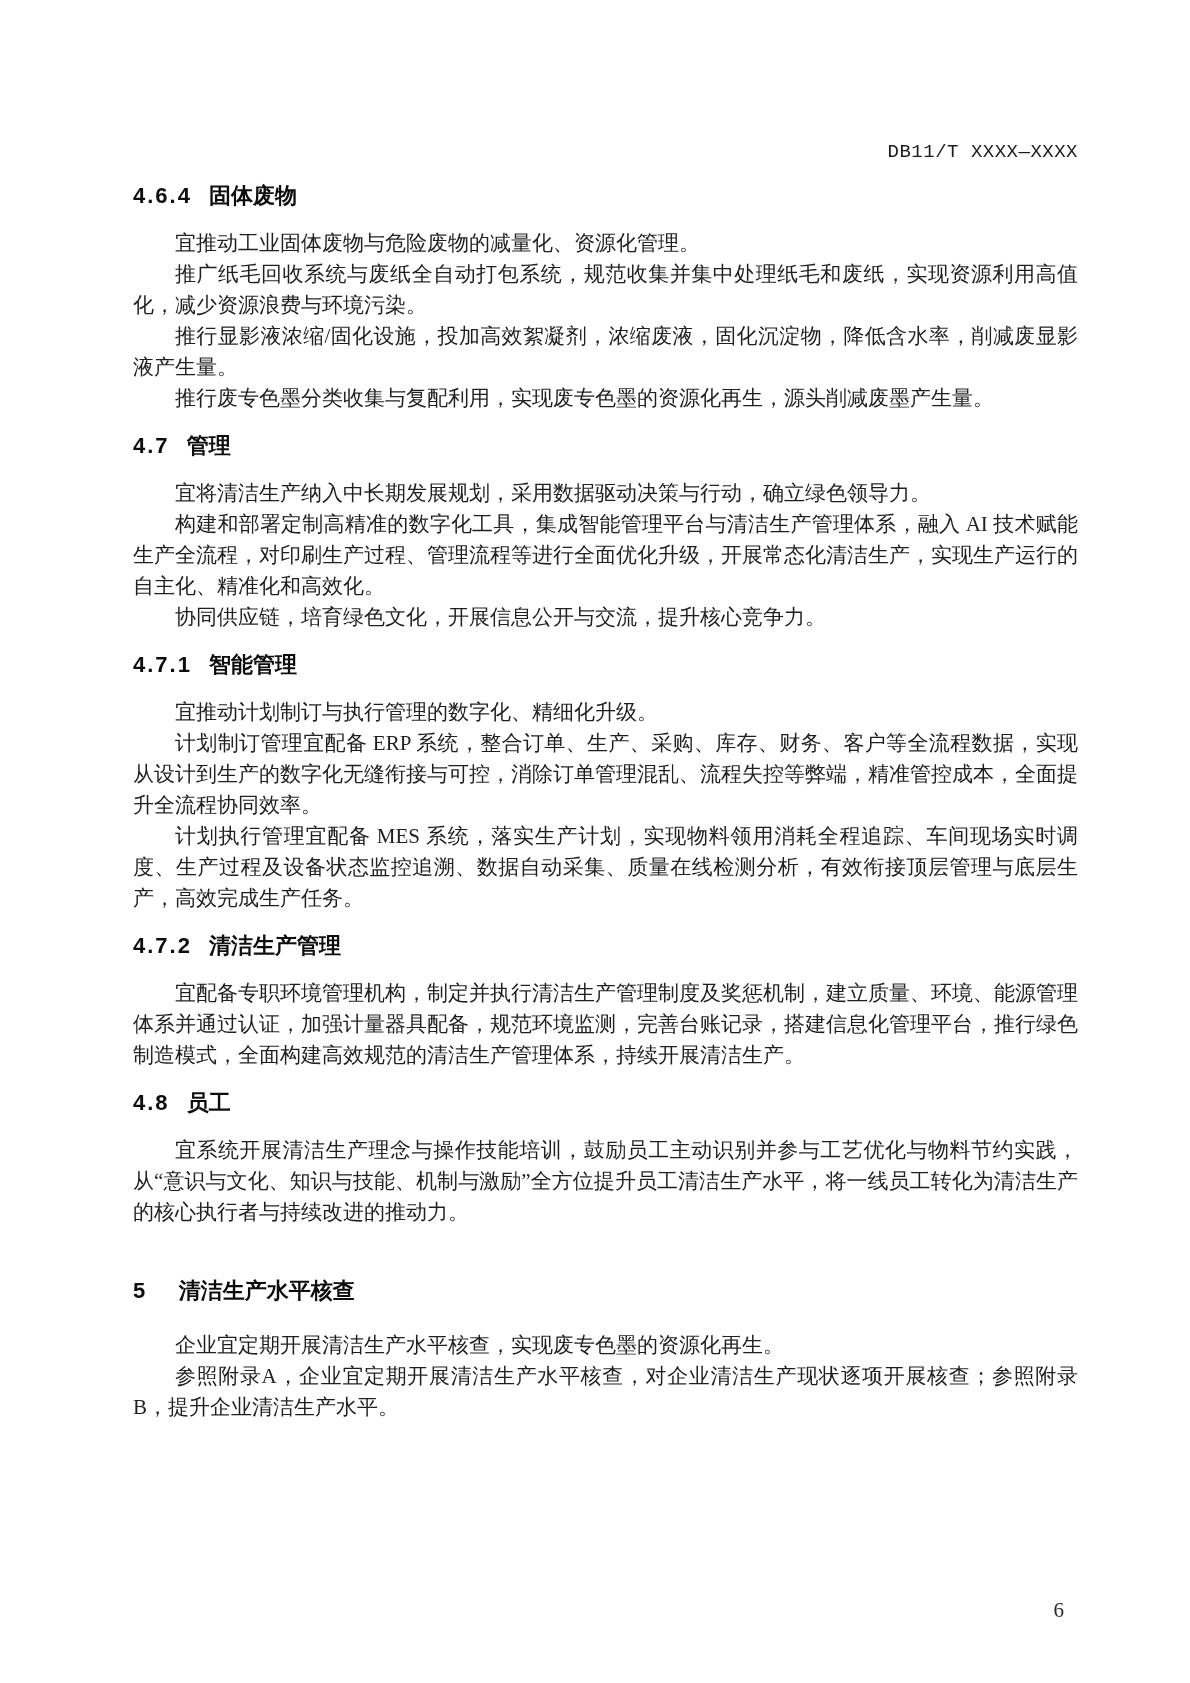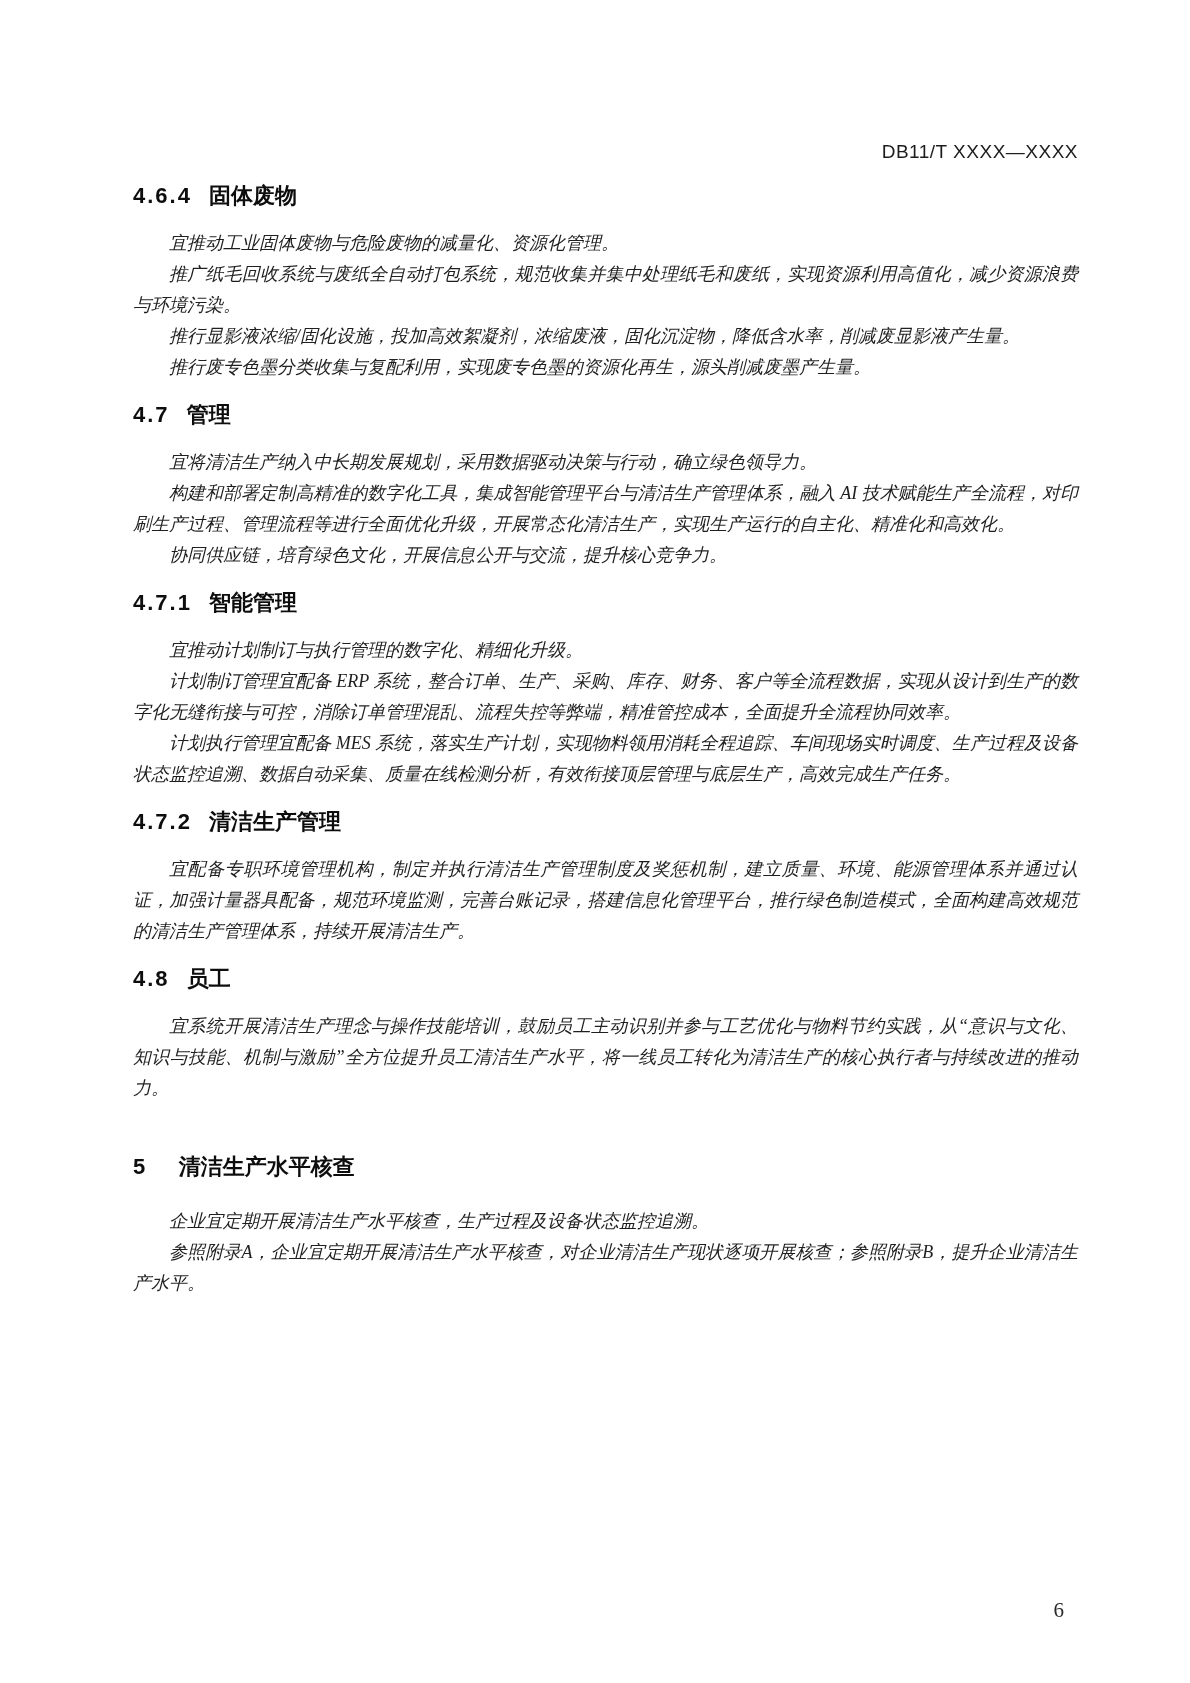--- a/index.html
+++ b/index.html
@@ -17,21 +17,21 @@
     color: #1f1f1f;
   }
   .content {
     position: absolute;
     left: 133px;
     right: 112px;
     top: 140px;
   }
   .doc-header {
     text-align: right;
-    font-family: Liberation Sans, sans-serif;
+    font-family: Liberation Mono, monospace;
     font-size: 19px;
     line-height: 24px;
     letter-spacing: 0.5px;
     color: #1c1c1c;
     margin: 0 0 8px 0;
   }
   h2.heading {
     font-family: "Liberation Sans", "DejaVu Sans", sans-serif;
     font-weight: 600;
     font-size: 22px;
@@ -45,27 +45,26 @@
   }
   h2.heading.chapter {
     margin-top: 48px;
     margin-bottom: 24px;
   }
   h2.heading.chapter .sec-num {
     margin-right: 1.15em;
   }
   .para {
     margin: 0;
-    font-size: 18px;
+    font-size: 21px;
     line-height: 31px;
     text-align: justify;
     text-justify: inter-ideograph;
     text-indent: 2em;
     color: #1f1f1f;
-    font-style: italic;
   }
   .page-number {
     position: absolute;
     top: 1598px;
     right: 126px;
     font-family: "Liberation Serif", "DejaVu Serif", serif;
     font-size: 21px;
     color: #2b2b2b;
   }
   .watermark {
@@ -146,21 +145,21 @@
             <p class="para">宜系统开展清洁生产理念与操作技能培训，鼓励员工主动识别并参与工艺优化与物料节约实践，从“意识与文化、知识与技能、机制与激励”全方位提升员工清洁生产水平，将一线员工转化为清洁生产的核心执行者与持续改进的推动力。</p>
           </div>
   </section>
 
   <section>
     <h2 class="heading chapter">
       <span class="sec-num">5</span>
       <span class="sec-title">清洁生产水平核查</span>
     </h2>
     <div class="paras">
-            <p class="para">企业宜定期开展清洁生产水平核查，生产过程及设备状态监控追溯。</p>
+            <p class="para">企业宜定期开展清洁生产水平核查，实现废专色墨的资源化再生。</p>
             <p class="para">参照附录A，企业宜定期开展清洁生产水平核查，对企业清洁生产现状逐项开展核查；参照附录B，提升企业清洁生产水平。</p>
           </div>
   </section>
 </main>
   </div>
 
   <div class="page-number">6</div>
   <div class="watermark">tanguanli.org.cn</div>
 </div>
 

